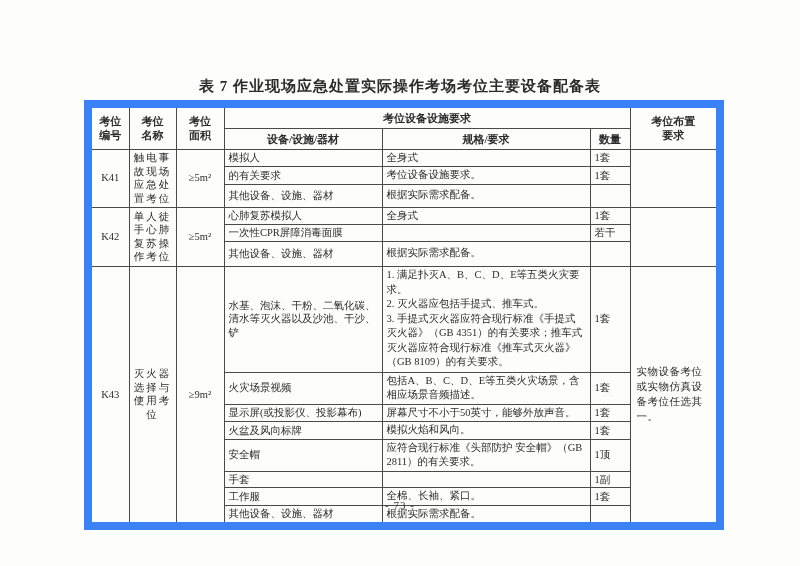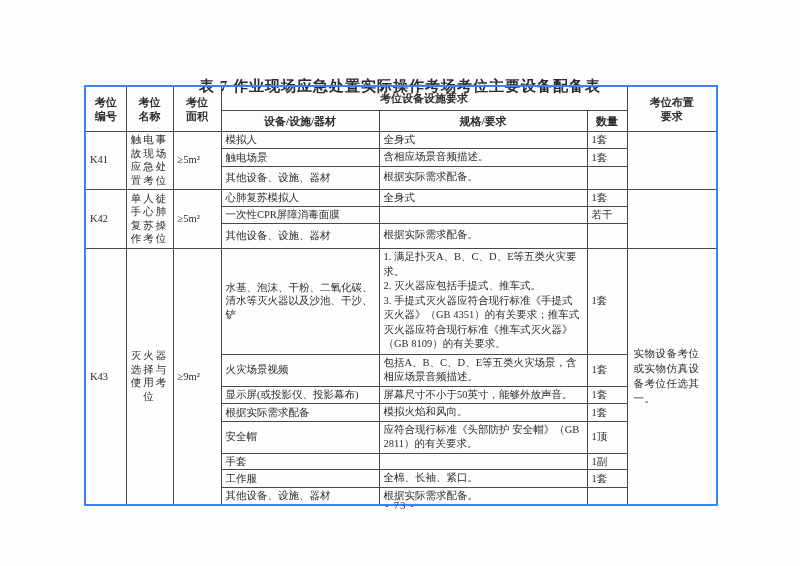--- a/index.html
+++ b/index.html
@@ -7,37 +7,37 @@
     width:800px; height:566px; background:#fdfdfc; position:relative;
     font-family:"Liberation Serif","DejaVu Serif",serif; color:#2b2b2b;
     margin:0 auto; overflow:hidden;
   }
   .doc-title {
     position:absolute; top:77px; left:0; width:100%;
     text-align:center; font-weight:bold; font-size:15px; letter-spacing:1px;
     white-space:pre;
   }
   table.equip-table {
-    position:absolute; top:85px; left:84px; width:632px;
+    position:absolute; top:100px; left:84px; width:632px;
     border-collapse:collapse; table-layout:fixed;
-    border:2px solid #3b82f6;
+    border:8px solid #3b82f6;
   }
   .equip-table th, .equip-table td {
     border:1px solid #4a4a4a;
     padding:1px 4px;
     font-size:10.5px; line-height:13.5px;
     vertical-align:middle;
     overflow:hidden;
     word-break:break-all;
   }
   .equip-table th {
     font-weight:bold; text-align:center; font-size:11px; line-height:14px;
     white-space:pre-line;
   }
-  td.c { }
+  td.c { text-align:center; }
   td.name-cell { text-align:center; white-space:pre-line; letter-spacing:2px; padding:1px 2px; }
   td.spec-cell { white-space:pre-line; line-height:14.5px; }
   td.qty-cell { padding-left:4px; }
   td.layout-cell { padding:14px 6px; line-height:15px; letter-spacing:0.5px; }
   tr.h24{height:24px} tr.h21{height:21px}
   tr.h13{height:13px} tr.h15{height:15px} tr.h23{height:23px}
   tr.h17{height:17px} tr.h14{height:14px} tr.h25{height:25px}
   tr.h106{height:106px} tr.h26{height:26px} tr.h16{height:16px}
   tr.h28{height:28px} tr.h12{height:12px}
   .page-footer {
@@ -89,22 +89,22 @@
 故现场
 应急处
 置考位</td>
         <td rowspan="3" class="c">≥5m²</td>
         <td>模拟人</td>
         <td class="spec-cell">全身式</td>
         <td class="qty-cell">1套</td>
         <td rowspan="3" class="layout-cell"></td>
       </tr>
       <tr class="h15">
-        <td>触电场景</td>
-        <td class="spec-cell">含相应场景音频描述。</td>
+        <td>的有关要求</td>
+        <td class="spec-cell">考位设备设施要求。</td>
         <td class="qty-cell">1套</td>
       </tr>
       <tr class="h23">
         <td>其他设备、设施、器材</td>
         <td class="spec-cell">根据实际需求配备。</td>
         <td class="qty-cell"></td>
       </tr>
 
       <tr class="h17">
         <td rowspan="3" class="c">K42</td>
@@ -147,21 +147,21 @@
         <td>火灾场景视频</td>
         <td class="spec-cell">包括A、B、C、D、E等五类火灾场景，含相应场景音频描述。</td>
         <td class="qty-cell">1套</td>
       </tr>
       <tr class="h17">
         <td>显示屏(或投影仪、投影幕布)</td>
         <td class="spec-cell">屏幕尺寸不小于50英寸，能够外放声音。</td>
         <td class="qty-cell">1套</td>
       </tr>
       <tr class="h16">
-        <td>根据实际需求配备</td>
+        <td>火盆及风向标牌</td>
         <td class="spec-cell">模拟火焰和风向。</td>
         <td class="qty-cell">1套</td>
       </tr>
       <tr class="h28">
         <td>安全帽</td>
         <td class="spec-cell">应符合现行标准《头部防护 安全帽》（GB 2811）的有关要求。</td>
         <td class="qty-cell">1顶</td>
       </tr>
       <tr class="h15">
         <td>手套</td>

